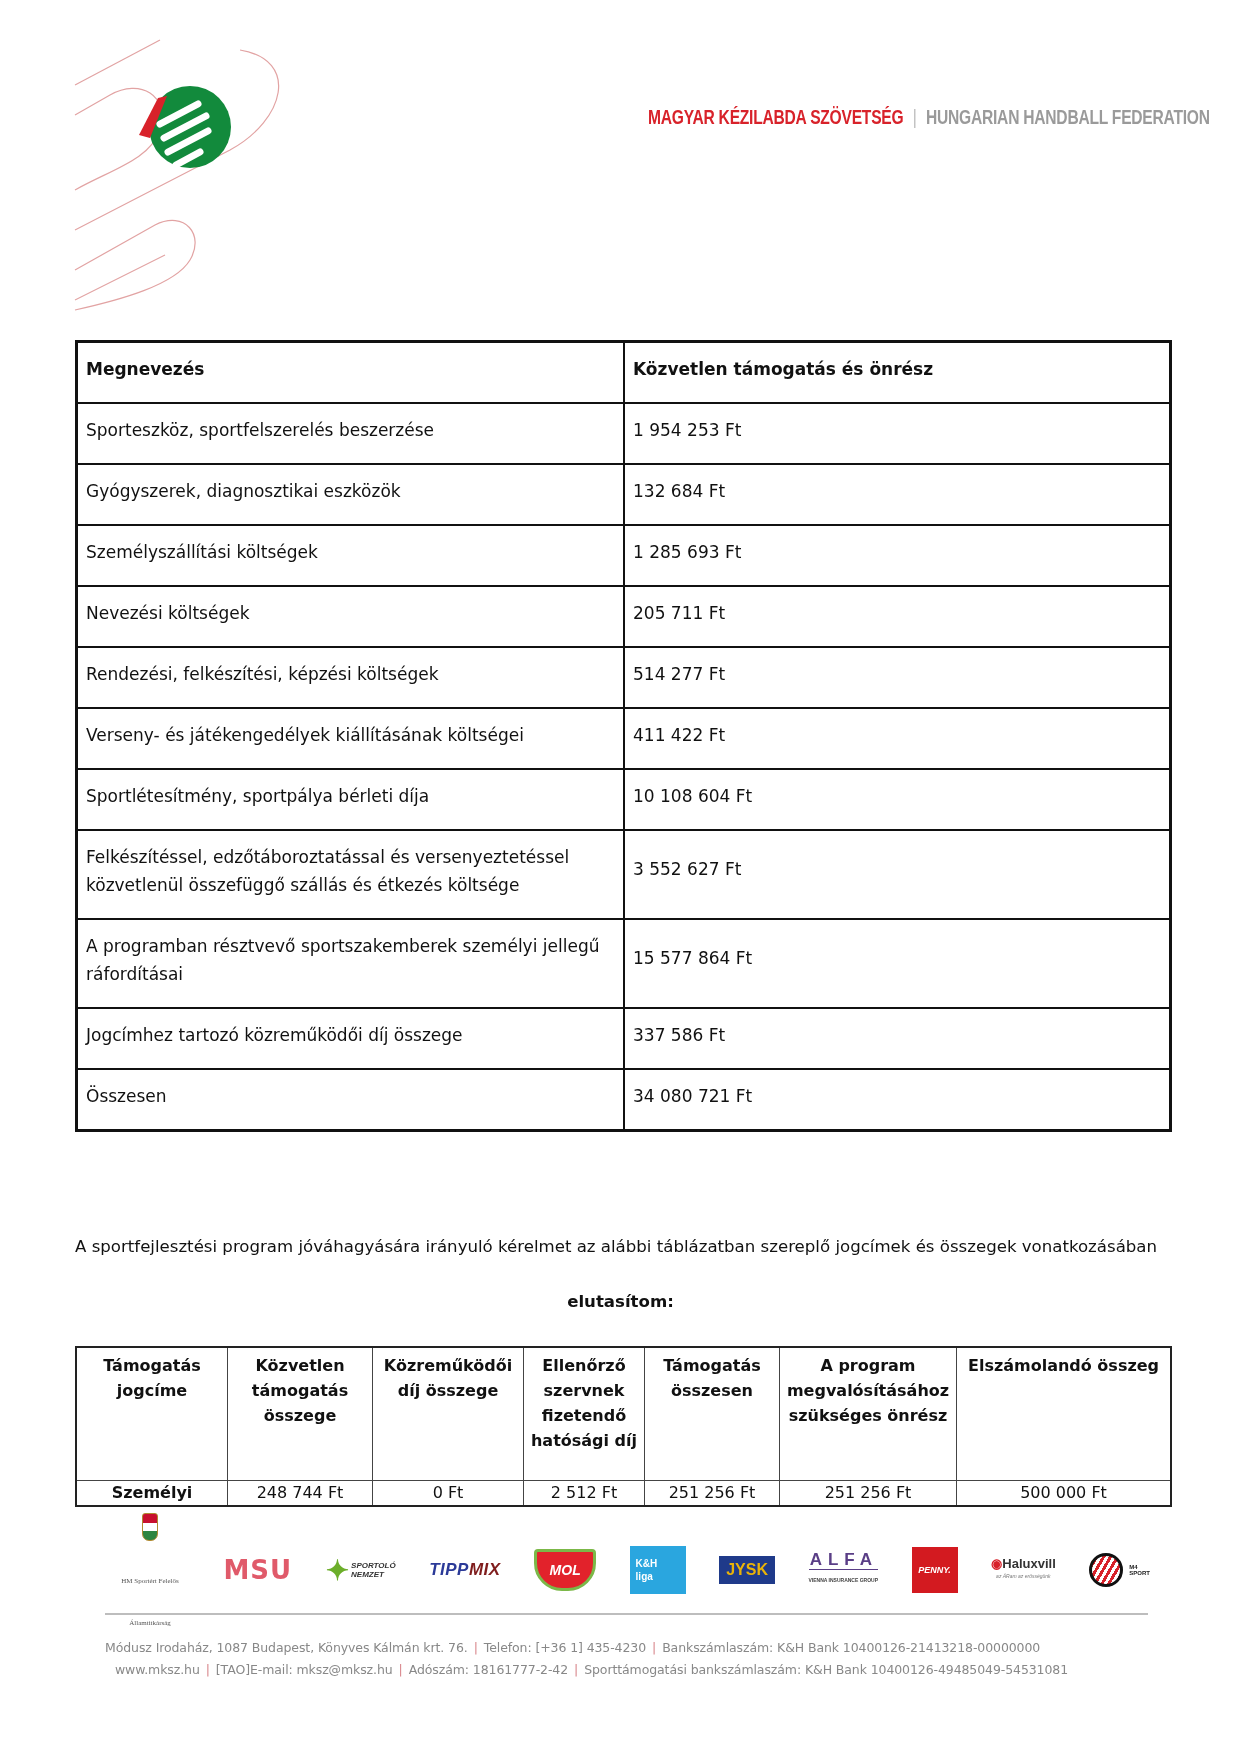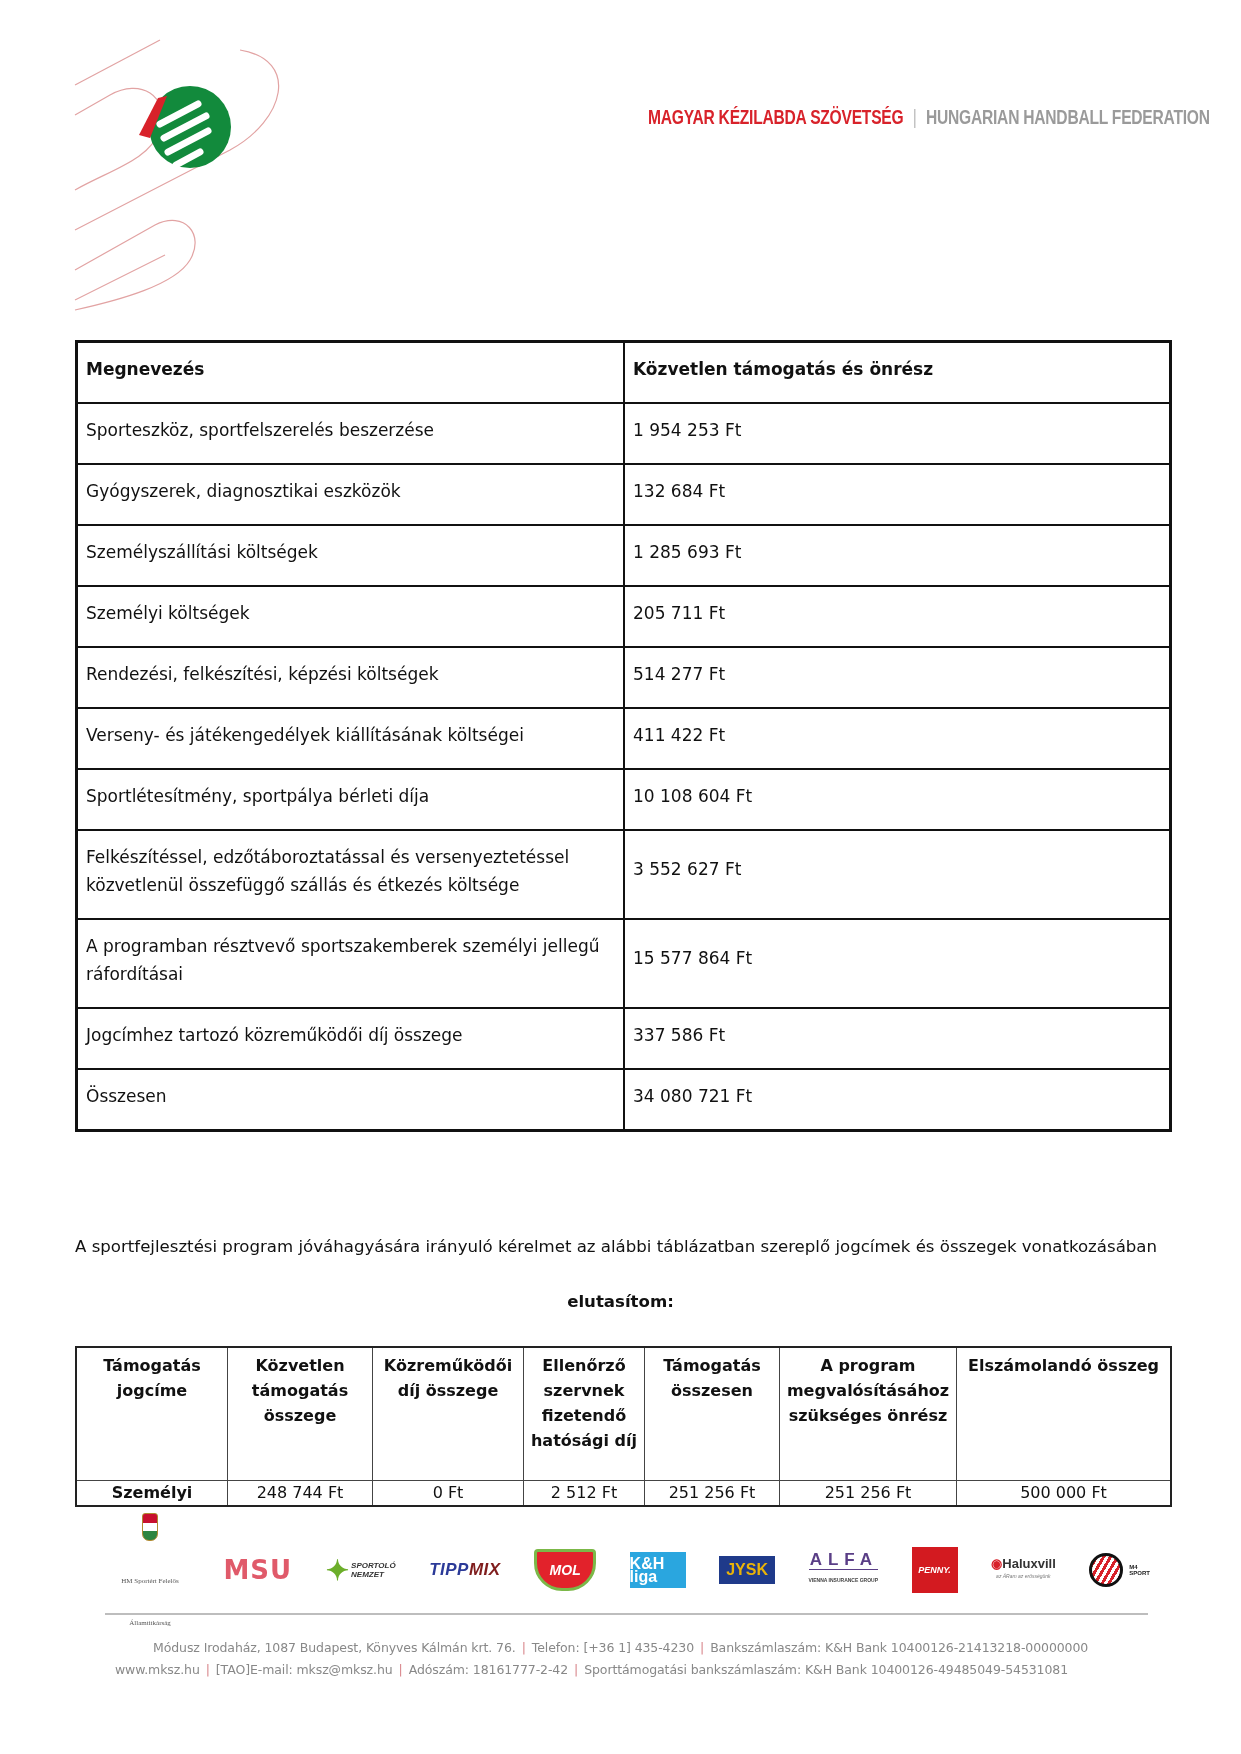--- a/index.html
+++ b/index.html
@@ -54,42 +54,42 @@
     .logo.hm .crest { width: 14px; height: 26px; margin-bottom: 2px;
                       background: linear-gradient(#c8102e 0 33%, #fff 33% 66%, #2e8540 66%);
                       border-radius: 3px 3px 7px 7px; border: 1px solid #b08a30; }
     .logo.msu { color: #e05a6a; font-size: 26px; letter-spacing: 1px; font-family: "DejaVu Sans", sans-serif; }
     .logo.sn { color: #333; font-size: 8px; font-style: italic; line-height: 9px; }
     .logo.sn .fig { color: #6cae2a; font-size: 28px; margin-right: 2px; font-style: normal; }
     .logo.tippmix { color: #2b3a98; font-size: 17px; font-style: italic; letter-spacing: 0.5px; }
     .logo.tippmix .mix { color: #7f1d1d; }
     .logo.mol { width: 56px; height: 36px; background: #e2222b; color: #fff; font-style: italic;
                 font-size: 14px; border-radius: 4px 4px 28px 28px; border: 3px solid #7bb848; }
-    .logo.kh { width: 56px; height: 36px; background: #2aa6df; color: #fff; font-size: 16px;
-               line-height: 13px; flex-direction: column; align-items: flex-start; 
+    .logo.kh { width: 56px; height: 48px; background: #2aa6df; color: #fff; font-size: 10px;
+               line-height: 13px; flex-direction: column; align-items: flex-start; padding-left: 6px;
                box-sizing: border-box; }
     .logo.jysk { width: 56px; height: 28px; background: #1f3a8a; color: #eab308; font-size: 16px; }
     .logo.alfa { flex-direction: column; color: #5a3e86; font-size: 17px; letter-spacing: 6px;
                  font-weight: bold; line-height: 18px; align-items: flex-end; }
     .logo.alfa small { font-size: 5px; letter-spacing: 0; color: #444; border-top: 1px solid #5a3e86;
                        padding-top: 1px; }
     .logo.penny { width: 46px; height: 46px; background: #d31a20; color: #fff; font-size: 9px; font-style: italic; }
     .logo.halux { color: #333; font-size: 13px; flex-direction: column; line-height: 13px; }
     .logo.halux .mark { color: #d8222a; }
     .logo.halux small { font-size: 5px; font-weight: normal; font-style: italic; color: #777; }
     .logo.m4 { font-size: 6px; color: #222; }
     .logo.m4 .ring { width: 28px; height: 28px; border: 3px solid #111; border-radius: 50%;
                      margin-right: 6px; background: repeating-linear-gradient(120deg, #fff 0 3px, #d8222a 3px 6px); }
 
     .rule { position: absolute; left: 105px; top: 1613px; width: 1043px; height: 2px; background: #bdbdbd; }
 
     .footer { position: absolute; left: 105px; width: 1050px; font-family: "DejaVu Sans", sans-serif;
               font-size: 12.5px; color: #888; white-space: nowrap; letter-spacing: -0.1px; }
     .footer .pipe { color: #d8848a; margin: 0 6px; }
-    .f1 { top: 1640px; margin-left: 48px; }
+    .f1 { top: 1640px; }
     .f2 { top: 1662px; margin-left: 10px; }
   </style>
 </head>
 <body>
 
 <svg class="deco" viewBox="0 0 300 320">
   <g fill="none" stroke="#e2a3a3" stroke-width="1.2">
     <path d="M75 85 L160 40"></path>
     <path d="M75 115 L110 95 C140 78 170 95 160 130 C150 160 110 170 75 190"></path>
     <path d="M75 230 L230 150 C285 120 300 60 240 50"></path>
@@ -122,21 +122,21 @@
   </tr>
   <tr class="h60">
     <td class="c1">Gyógyszerek, diagnosztikai eszközök</td>
     <td class="c2">132 684 Ft</td>
   </tr>
   <tr class="h60">
     <td class="c1">Személyszállítási költségek</td>
     <td class="c2">1 285 693 Ft</td>
   </tr>
   <tr class="h60">
-    <td class="c1">Személyi költségek</td>
+    <td class="c1">Nevezési költségek</td>
     <td class="c2">205 711 Ft</td>
   </tr>
   <tr class="h60">
     <td class="c1">Rendezési, felkészítési, képzési költségek</td>
     <td class="c2">514 277 Ft</td>
   </tr>
   <tr class="h60">
     <td class="c1">Verseny- és játékengedélyek kiállításának költségei</td>
     <td class="c2">411 422 Ft</td>
   </tr>

